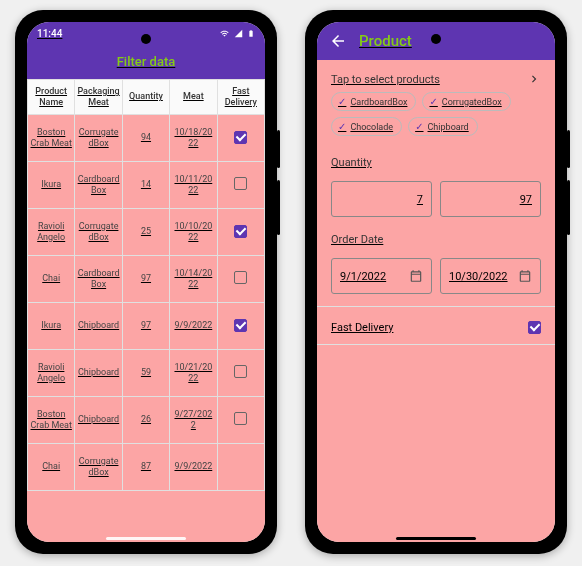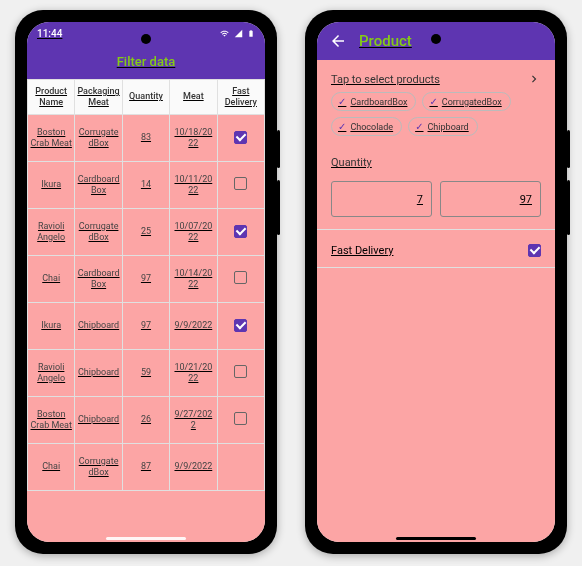--- a/index.html
+++ b/index.html
@@ -253,36 +253,36 @@
               <th>Packaging Meat</th>
               <th>Quantity</th>
               <th>Meat</th>
               <th>Fast Delivery</th>
             </tr>
           </thead>
         <tbody id="grid-body">
             <tr>
               <td>Boston Crab Meat</td>
               <td>CorrugatedBox</td>
-              <td>83</td>
+              <td>94</td>
               <td>10/18/2022</td>
               <td><span class="checkbox checked"></span></td>
             </tr>
             <tr>
               <td>Ikura</td>
               <td>CardboardBox</td>
               <td>14</td>
               <td>10/11/2022</td>
               <td><span class="checkbox"></span></td>
             </tr>
             <tr>
               <td>Ravioli Angelo</td>
               <td>CorrugatedBox</td>
               <td>25</td>
-              <td>10/07/2022</td>
+              <td>10/10/2022</td>
               <td><span class="checkbox checked"></span></td>
             </tr>
             <tr>
               <td>Chai</td>
               <td>CardboardBox</td>
               <td>97</td>
               <td>10/14/2022</td>
               <td><span class="checkbox"></span></td>
             </tr>
             <tr>
@@ -362,20 +362,37 @@
       </div>
       <div class="range-row">
         <div class="input-box right">
           <span>7</span>
         </div>
         <div class="input-box right">
           <span>97</span>
         </div>
       </div>
 
+      <div class="section" style="padding-bottom:4px;padding-top:4px;">
+        <div class="section-label">Order Date</div>
+      </div>
+      <div class="range-row">
+        <div class="input-box">
+          <span>9/1/2022</span>
+          <svg width="14" height="14" viewBox="0 0 24 24" fill="#555">
+              <path d="M19 4h-1V2h-2v2H8V2H6v2H5c-1.1 0-2 .9-2 2v14c0 1.1.9 2 2 2h14c1.1 0 2-.9 2-2V6c0-1.1-.9-2-2-2zm0 16H5V10h14v10zm0-12H5V6h14v2z"></path>
+            </svg>
+        </div>
+        <div class="input-box">
+          <span>10/30/2022</span>
+          <svg width="14" height="14" viewBox="0 0 24 24" fill="#555">
+              <path d="M19 4h-1V2h-2v2H8V2H6v2H5c-1.1 0-2 .9-2 2v14c0 1.1.9 2 2 2h14c1.1 0 2-.9 2-2V6c0-1.1-.9-2-2-2zm0 16H5V10h14v10zm0-12H5V6h14v2z"></path>
+            </svg>
+        </div>
+      </div>
 
       <div class="divider"></div>
       <div class="switch-row">
         <span>Fast Delivery</span>
         <span id="fast-check" class="checkbox checked"></span>
       </div>
       <div class="divider"></div>
     </div>
     <div class="home-bar dark"></div>
   </div>

